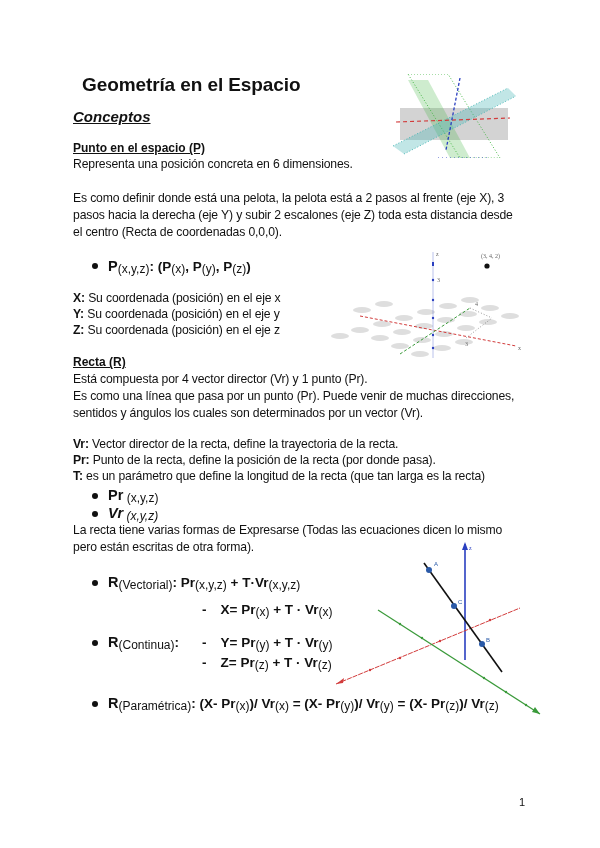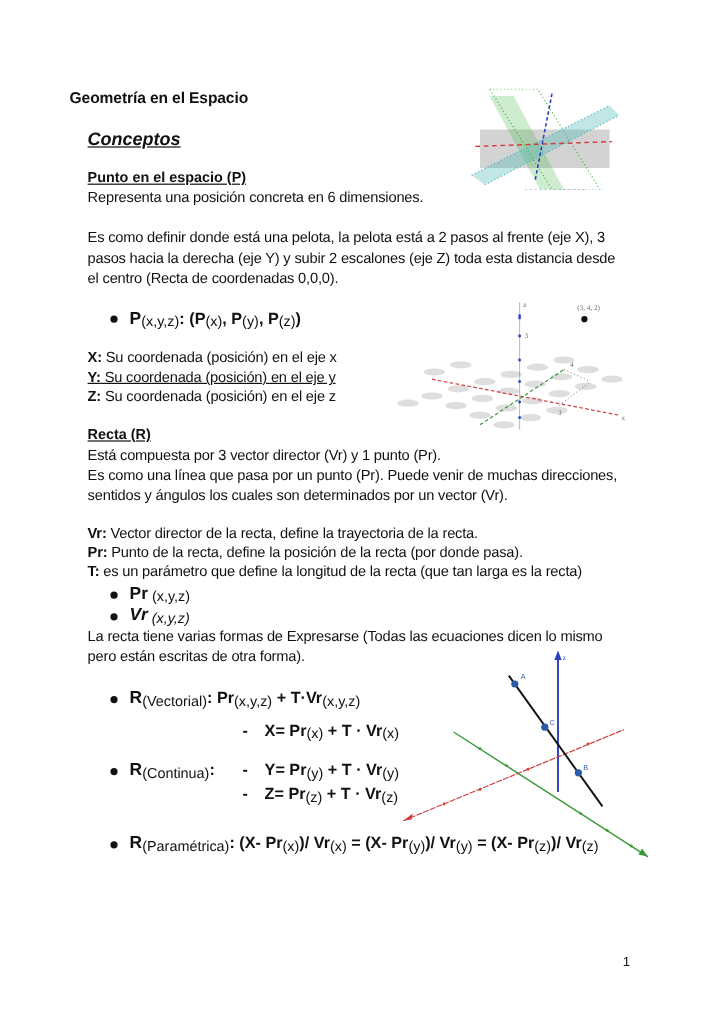--- a/index.html
+++ b/index.html
@@ -1,19 +1,19 @@
 <!DOCTYPE html>
 <html><head>
 <meta charset="utf-8">
 <style>
   html, body { margin: 0; padding: 0; background: #ffffff; }
   body { width: 600px; height: 848px; position: relative; overflow: hidden;
          font-family: "Liberation Sans", sans-serif; color: #111; }
   .abs { position: absolute; }
-  .title { left: 58px; top: 74px; font-size: 13px; font-weight: bold; letter-spacing: -0.1px; }
+  .title { left: 82px; top: 74px; font-size: 19px; font-weight: bold; letter-spacing: -0.1px; }
   .subtitle { left: 73px; top: 108px; font-size: 15px; font-weight: bold; font-style: italic; text-decoration: underline; }
   .h2 { font-size: 12px; font-weight: bold; text-decoration: underline; }
   .p { font-size: 12.2px; line-height: 17.2px; left: 73px; width: 470px; letter-spacing: -0.15px; }
   .b { font-weight: bold; }
   .dot { position: absolute; width: 6px; height: 6px; border-radius: 50%; background: #111; }
   .big { font-size: 14.5px; font-weight: bold; }
   .sub { font-size: 12px; font-weight: normal; vertical-align: -2px; }
   .eq { font-size: 13.5px; font-weight: bold; }
   .pagenum { left: 519px; top: 796px; font-size: 11px; }
   svg { position: absolute; }
@@ -41,21 +41,21 @@
 <div class="abs p" style="top:190px;">Es como definir donde está una pelota, la pelota está a 2 pasos al frente (eje X), 3</div>
 <div class="abs p" style="top:207px;">pasos hacia la derecha (eje Y) y  subir 2 escalones (eje Z) toda esta distancia desde</div>
 <div class="abs p" style="top:224px;">el centro (Recta de coordenadas 0,0,0).</div>
 
 <div class="dot" style="left:92px; top:263px;"></div>
 <div class="abs" style="left:108px; top:257px;">
   <span class="big">P</span><span class="sub">(x,y,z)</span><span class="eq">: (</span><span class="eq">P</span><span class="sub">(x)</span><span class="eq">, </span><span class="eq">P</span><span class="sub">(y)</span><span class="eq">, </span><span class="eq">P</span><span class="sub">(z)</span><span class="eq">)</span>
 </div>
 
 <div class="abs p" style="top:290px;"><span class="b">X:</span><span> Su coordenada (posición) en el eje x</span></div>
-<div class="abs p" style="top:306px;text-decoration:underline;"><span class="b">Y:</span><span> Su coordenada (posición) en el eje y</span></div>
+<div class="abs p" style="top:306px;"><span class="b">Y:</span><span> Su coordenada (posición) en el eje y</span></div>
 <div class="abs p" style="top:322px;"><span class="b">Z:</span><span> Su coordenada (posición) en el eje z</span></div>
 
 <svg style="left:320px; top:250px;" width="210" height="110" viewBox="0 0 210 110">
   <g fill="#d6d6d6" opacity="0.8">
     <ellipse cx="40" cy="80" rx="9" ry="3"></ellipse>
       <ellipse cx="62" cy="74" rx="9" ry="3"></ellipse>
       <ellipse cx="84" cy="68" rx="9" ry="3"></ellipse>
     <ellipse cx="106" cy="62" rx="9" ry="3"></ellipse>
       <ellipse cx="128" cy="56" rx="9" ry="3"></ellipse>
       <ellipse cx="150" cy="50" rx="9" ry="3"></ellipse>
@@ -94,21 +94,21 @@
   <circle cx="167" cy="16" r="2.6" fill="#111"></circle>
   <text x="161" y="8" font-size="6" fill="#666" font-family="Liberation Serif, serif">(3, 4, 2)</text>
   <text x="116" y="6" font-size="6" fill="#666" font-family="Liberation Serif, serif">z</text>
   <text x="117" y="32" font-size="6" fill="#666" font-family="Liberation Serif, serif">3</text>
   <text x="155" y="56" font-size="6" fill="#666" font-family="Liberation Serif, serif">4</text>
   <text x="145" y="96" font-size="6" fill="#666" font-family="Liberation Serif, serif">3</text>
   <text x="198" y="100" font-size="6" fill="#666" font-family="Liberation Serif, serif">x</text>
 </svg>
 
 <div class="abs h2" style="left:73px; top:355px;">Recta (R)</div>
-<div class="abs p" style="top:371px;">Está compuesta por 3 vector director (Vr) y 1 punto (Pr).</div>
+<div class="abs p" style="top:371px;">Está compuesta por 4 vector director (Vr) y 1 punto (Pr).</div>
 <div class="abs p" style="top:388px;">Es como una línea que pasa por un punto (Pr). Puede venir de muchas direcciones,</div>
 <div class="abs p" style="top:405px;">sentidos y ángulos los cuales son determinados por un vector (Vr).</div>
 
 <div class="abs p" style="top:436px;"><span class="b">Vr:</span><span> Vector director de la recta, define la trayectoria de la recta.</span></div>
 <div class="abs p" style="top:452px;"><span class="b">Pr:</span><span> Punto de la recta, define la posición de la recta (por donde pasa).</span></div>
 <div class="abs p" style="top:468px;"><span class="b">T:</span><span> es un parámetro que define la longitud de la recta (que tan larga es la recta)</span></div>
 
 <div class="dot" style="left:92px; top:493px;"></div>
 <div class="abs" style="left:108px; top:486px;"><span class="big">Pr</span><span class="sub"> (x,y,z)</span></div>
 <div class="dot" style="left:92px; top:511px;"></div>

